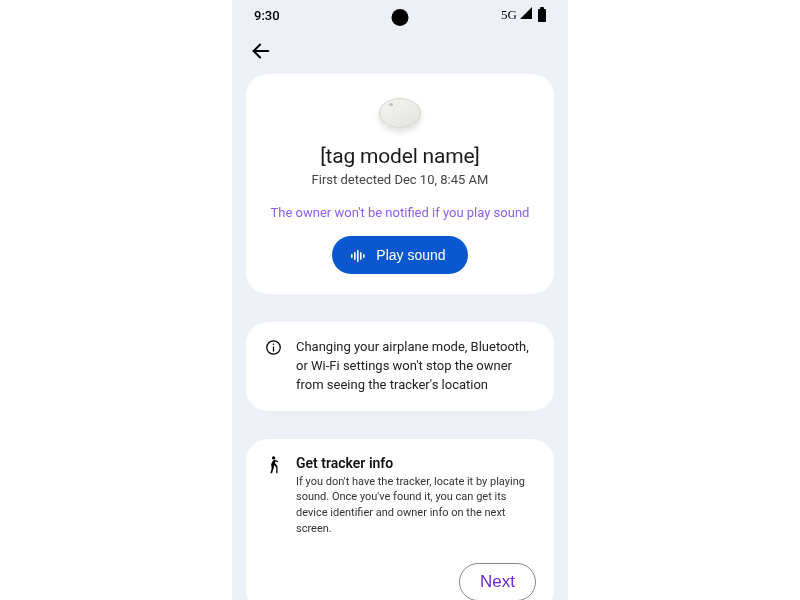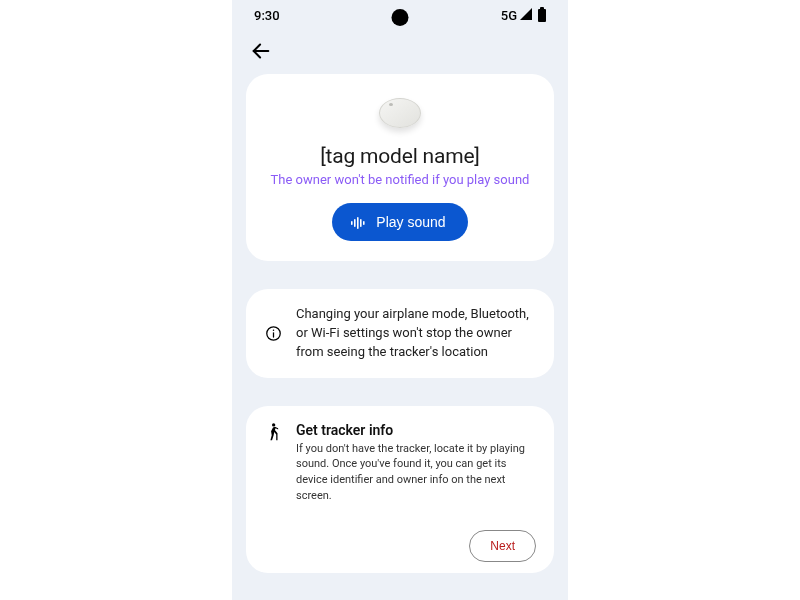--- a/index.html
+++ b/index.html
@@ -27,20 +27,21 @@
     justify-content: space-between;
     padding: 0 22px;
     font-size: 13px;
     font-weight: 500;
     color: #000;
   }
   .status-right {
     display: flex;
     align-items: center;
     gap: 2px;
+    font-family: Liberation Serif, serif;
   }
   .camera-punch {
     position: absolute;
     top: 9px;
     left: 50%;
     transform: translateX(-50%);
     width: 17px;
     height: 17px;
     background: #000;
     border-radius: 50%;
@@ -123,21 +124,21 @@
     font-size: 14px;
     font-weight: 500;
     cursor: pointer;
   }
   .sound-icon {
     display: inline-flex;
   }
   .info-card {
     display: flex;
     gap: 14px;
-    align-items: center;
+    align-items: flex-start;
     padding: 16px 18px;
   }
   .info-card .icon-col {
     flex-shrink: 0;
     width: 18px;
     display:flex;
     justify-content:center;
     padding-top:1px;
   }
   .info-text {
@@ -177,23 +178,23 @@
     width: 100%;
     display: flex;
     justify-content: flex-end;
     margin-top: 12px;
   }
   .next-btn {
     background: #fff;
     border: 1px solid #888;
     border-radius: 20px;
     padding: 8px 20px;
-    font-size: 12px;
+    font-size: 17px;
     font-weight: 500;
-    color: #b91c1c;
+    color: #6d28d9;
     cursor: pointer;
   }
   .sig-tri {
     display:inline-block;
   }
   .batt {
     width: 8px;
     height: 13px;
     background: #000;
     border-radius: 1px;
@@ -239,20 +240,21 @@
   </div>
 
   <div class="content">
 
     <div class="card hero-card">
       <div class="tag-img">
         <div class="disc"></div>
         <div class="hole"></div>
       </div>
       <div class="tag-title">[tag model name]</div>
+      <div class="tag-sub">First detected Dec 10, 8:45 AM</div>
       <div class="notice">The owner won't be notified if you play sound</div>
       <button class="play-btn">
         <span class="sound-icon">
           <svg width="16" height="14" viewBox="0 0 16 14">
             <rect x="1" y="5" width="1.6" height="4" fill="#fff" rx="0.8"></rect>
             <rect x="4" y="3" width="1.6" height="8" fill="#fff" rx="0.8"></rect>
             <rect x="7" y="1" width="1.6" height="12" fill="#fff" rx="0.8"></rect>
             <rect x="10" y="3" width="1.6" height="8" fill="#fff" rx="0.8"></rect>
             <rect x="13" y="5" width="1.6" height="4" fill="#fff" rx="0.8"></rect>
           </svg>

